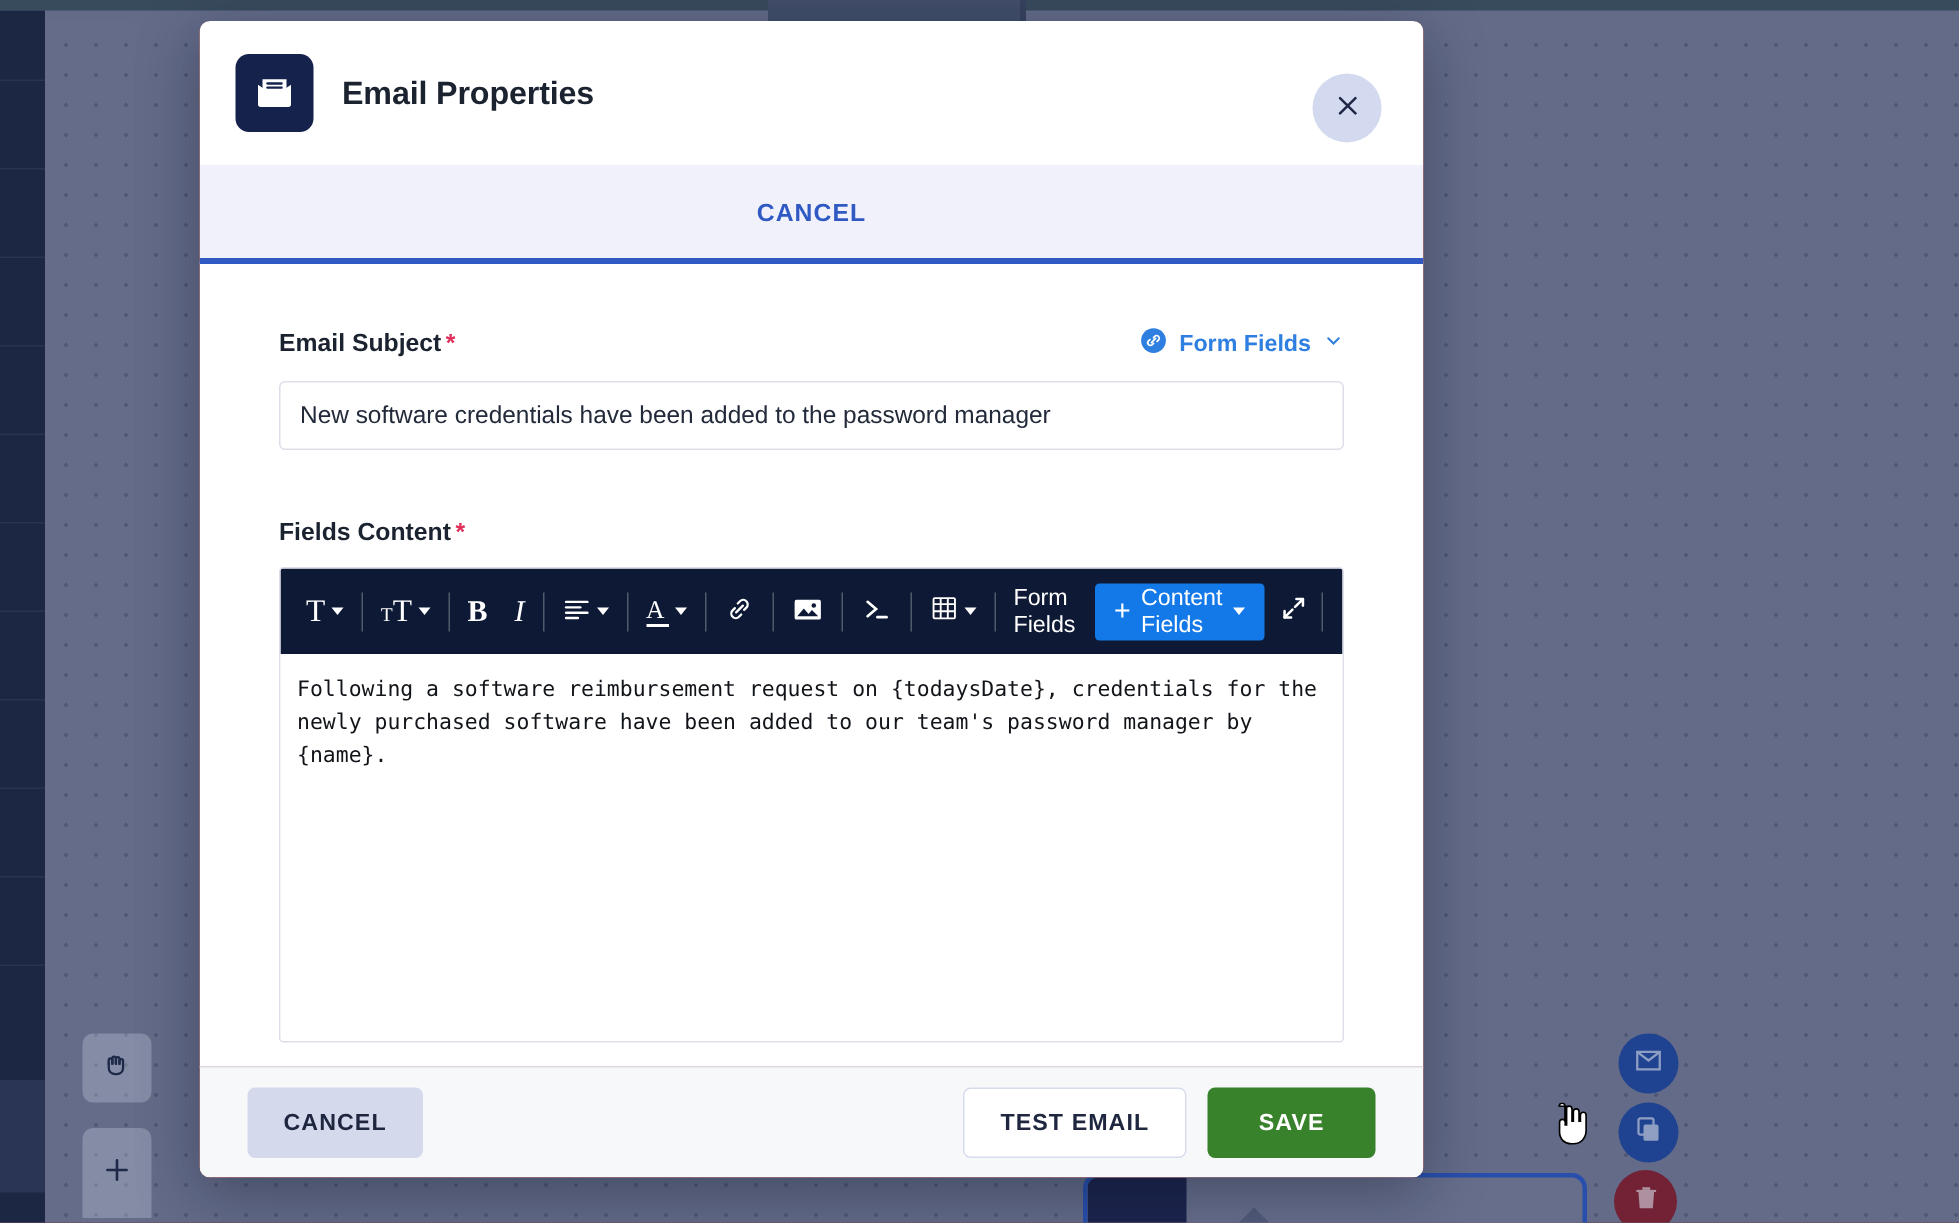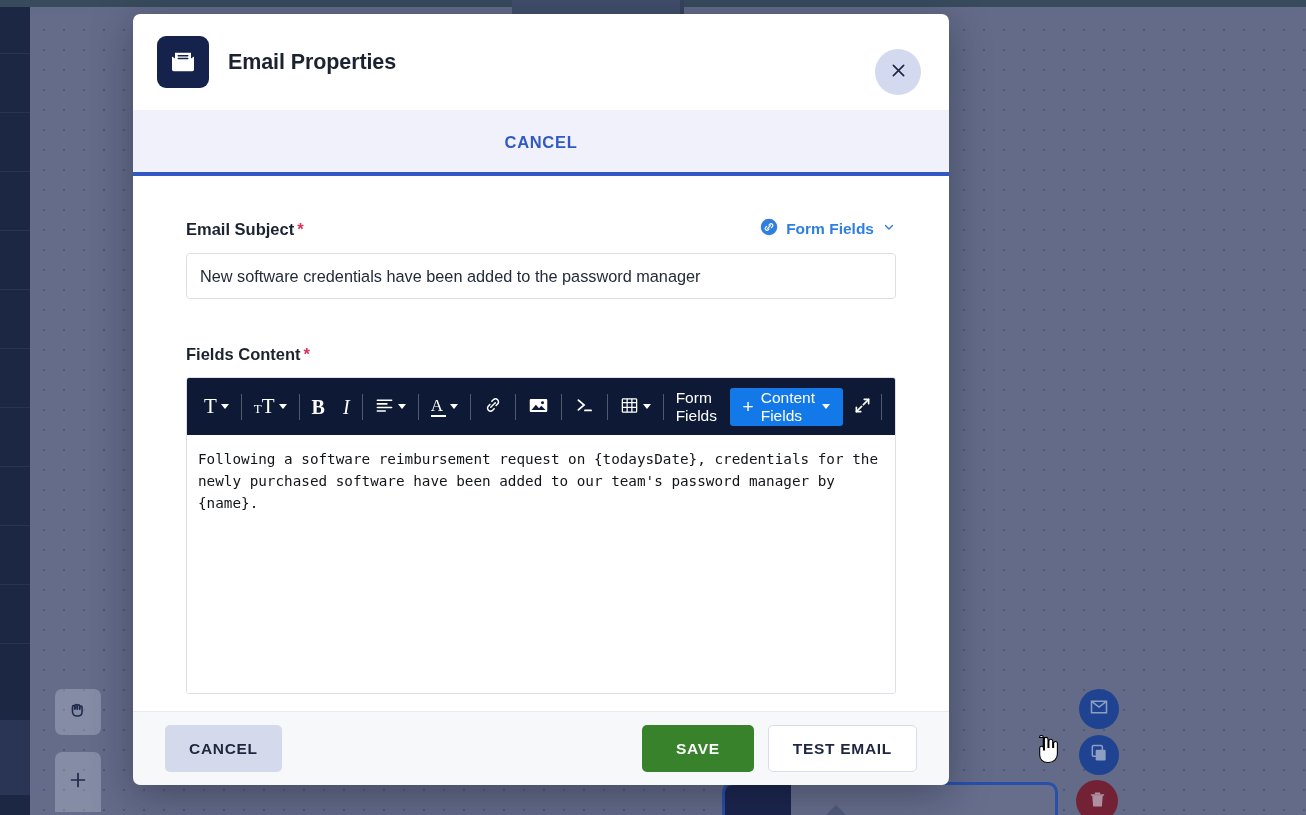--- a/index.html
+++ b/index.html
@@ -611,22 +611,22 @@
         </div>
 
         <div id="editor-area">Following a software reimbursement request on {todaysDate}, credentials for the newly purchased software have been added to our team's password manager by {name}.</div>
       </div>
     </div>
   </div>
 
   <div id="modal-footer">
     <button class="btn" id="cancel-button">CANCEL</button>
     <div id="spacer"></div>
+    <button class="btn" id="test-email-button">TEST EMAIL</button>
     <button class="btn" id="save-button">SAVE</button>
-    <button class="btn" id="test-email-button">TEST EMAIL</button>
   </div>
 </div>
 
 <div id="mouse-cursor">
   <svg width="26" height="30" viewBox="0 0 26 30">
     <path d="M6.5 2.5c0-1.1.8-2 1.9-2s1.9.9 1.9 2v9.8h.9V4.4c0-1.1.8-2 1.9-2s1.9.9 1.9 2v8h.9V6.2c0-1.1.8-2 1.9-2s1.9.9 1.9 2v6.3h.9v-4c0-1.1.8-2 1.9-2s1.9.9 1.9 2v10.2c0 5-3.4 8.8-8.4 8.8h-1.6c-4.3 0-7.7-3.1-7.7-7.6v-6.7c0-1.1.8-2 1.9-2s1.9.9 1.9 2v1.7h.9V2.5z" fill="#ffffff" stroke="#000000" stroke-width="1.1"></path>
   </svg>
 </div>
 
 </body></html>

